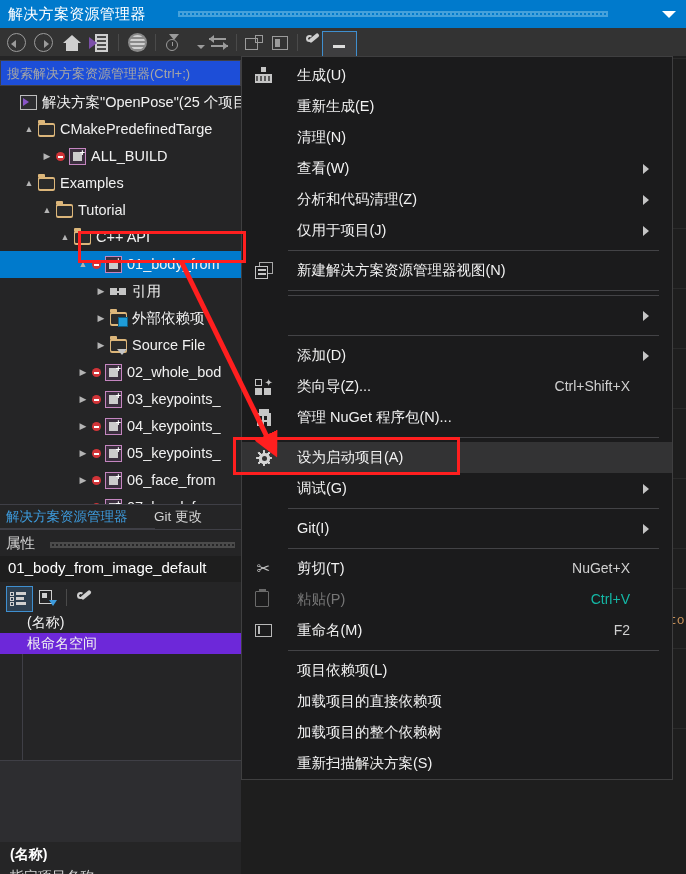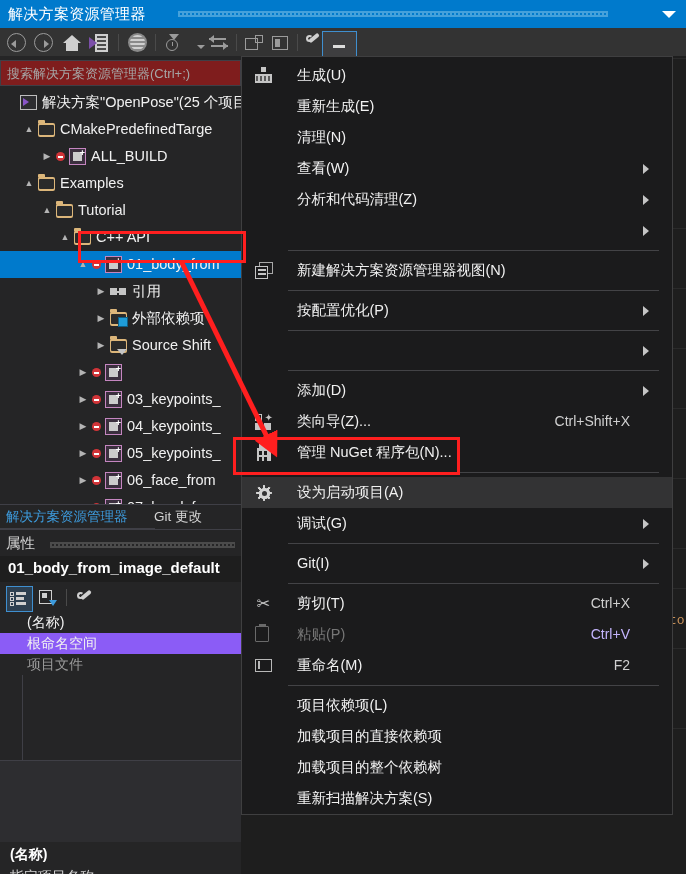--- a/index.html
+++ b/index.html
@@ -56,21 +56,21 @@
     color:#9b9b9b;
   }
   .tb-sep{position:absolute;top:6px;width:1px;height:17px;background:#4a4a4a;}
   #win-min-box{
     position:absolute;left:322px;top:31px;width:33px;height:24px;
     border:1px solid #3f8fd0;background:#3e3e40;
   }
   #win-min-box .minbar{position:absolute;left:10px;top:13px;width:12px;height:3px;background:#dcdcdc;}
   #se-search{
     position:absolute;left:0;top:60px;width:241px;height:26px;
-    background:#7f1d1d;border:1px solid #3f3f46;box-sizing:border-box;
+    background:#1d4ed8;border:1px solid #3f3f46;box-sizing:border-box;
   }
   #se-search input{
     width:100%;height:100%;background:transparent;border:0;outline:none;
     color:#cfcfcf;font-size:13px;font-family:"Liberation Sans",sans-serif;
     padding-left:6px;box-sizing:border-box;
   }
   #se-search input::placeholder{color:#a6a6a6;}
   #se-tree{
     position:absolute;left:0;top:89px;width:241px;height:415px;
     overflow:hidden;
@@ -161,21 +161,21 @@
     position:absolute;left:50px;top:12px;width:185px;height:6px;
     background-image:repeating-linear-gradient(to right,#4b4b4b 0 2px,transparent 2px 4px),
                      repeating-linear-gradient(to bottom,#4b4b4b 0 2px,transparent 2px 4px);
     background-size:4px 4px;
   }
   #prop-name{
     position:absolute;left:0;top:26px;width:241px;height:26px;
     background:#1e1e1e;border-bottom:1px solid #3f3f46;
   }
   #prop-name span{
-    position:absolute;left:8px;top:3px;font-size:15px;font-weight:bold;color:#ffffff;
+    position:absolute;left:8px;top:3px;font-size:15px;font-weight:normal;color:#ffffff;
     white-space:nowrap;
   }
   #prop-toolbar{
     position:absolute;left:0;top:52px;width:241px;height:30px;background:#252526;
   }
   .pt-btn{position:absolute;top:4px;width:25px;height:24px;}
   .pt-btn.sel{border:1px solid #3f8fd0;background:#2d3f50;}
   .pt-sep{position:absolute;left:66px;top:7px;width:1px;height:17px;background:#4a4a4a;}
   #prop-grid{
     position:absolute;left:0;top:82px;width:241px;height:148px;
@@ -188,21 +188,21 @@
   #prop-grid .cat{background:#252526;color:#dcdcdc;font-weight:bold;}
   #prop-grid .cat .gname{left:27px;color:#dcdcdc;}
   #prop-grid .cat .expander{
     position:absolute;left:8px;top:4px;width:11px;height:11px;
     border:1px solid #9a9a9a;box-sizing:border-box;
   }
   #prop-grid .cat .expander::after{
     content:"";position:absolute;left:2px;top:4px;width:5px;height:1px;background:#cfcfcf;
   }
   #prop-grid .r1{background:#252526;}
-  #prop-grid .r2{background:#8b5cf6;}
+  #prop-grid .r2{background:#6d28d9;}
   #prop-grid .r3{background:#252526;color:#9a9a9a;}
   #prop-grid .r4{background:#2d2d30;}
   #prop-grid .splitline{position:absolute;left:22px;top:0;width:1px;height:100%;background:#3f3f46;}
   #prop-blank{
     position:absolute;left:0;top:230px;width:241px;height:81px;
     background:#2d2d30;border-top:1px solid #3f3f46;border-bottom:1px solid #3f3f46;
   }
   #prop-desc{
     position:absolute;left:0;top:312px;width:241px;height:62px;background:#252526;
   }
@@ -215,21 +215,21 @@
     padding:3px 0 0 0;
   }
   .mi{
     position:relative;height:31px;line-height:31px;
     font-size:14.5px;color:#f1f1f1;white-space:nowrap;
   }
   .mi.hl{background:#333334;}
   .mi.disabled{color:#767676;}
   .mi .mtext{position:absolute;left:55px;top:0;}
   .mi .mkey{position:absolute;right:42px;top:0;font-size:14px;color:#d0d0d0;}
-  .mi.disabled .mkey{color:#c4b5fd;}
+  .mi.disabled .mkey{color:#14b8a6;}
   .mi .marrow{
     position:absolute;right:23px;top:11px;width:0;height:0;
     border-top:5px solid transparent;border-bottom:5px solid transparent;
     border-left:6px solid #c5c5c5;
   }
   .mi .micon{position:absolute;left:13px;top:7px;width:18px;height:18px;}
   .msep{height:1px;background:#434346;margin:4px 13px 4px 46px;}
   
   .g-build{position:relative;width:17px;height:16px;}
   .g-build .top{position:absolute;left:6px;top:0;width:5px;height:5px;background:#c5c5c5;}
@@ -495,31 +495,32 @@
       </div>
       <div class="lbl" style="left:132px">外部依赖项</div>
     </div>
     <div class="tr">
       <div class="tw" style="left:94px">▶</div>
       <div class="ico" style="left:110px">
         <div class="folder open">
           <div class="funnel"></div>
         </div>
       </div>
-      <div class="lbl" style="left:132px">Source Shift</div>
+      <div class="lbl" style="left:132px">Source File</div>
     </div>
     <div class="tr">
       <div class="tw" style="left:76px">▶</div>
       <div class="stopdot" style="left:92px"></div>
       <div class="ico" style="left:105px">
         <div class="proj">
           <div class="pp"></div>
           <div class="plus">+</div>
         </div>
       </div>
+      <div class="lbl" style="left:127px">02_whole_bod</div>
     </div>
     <div class="tr">
       <div class="tw" style="left:76px">▶</div>
       <div class="stopdot" style="left:92px"></div>
       <div class="ico" style="left:105px">
         <div class="proj">
           <div class="pp"></div>
           <div class="plus">+</div>
         </div>
       </div>
@@ -606,23 +607,20 @@
     </div>
   </div>
   <div id="prop-grid">
     <div class="splitline"></div>
       <div class="grow r1">
         <div class="gname">(名称)</div>
       </div>
       <div class="grow r2">
         <div class="gname">根命名空间</div>
       </div>
-      <div class="grow r3">
-        <div class="gname">项目文件</div>
-      </div>
     </div>
   <div id="prop-blank"></div>
   <div id="prop-desc">
     <div class="dtitle">(名称)</div>
     <div class="dbody">指定项目名称</div>
   </div>
 </div>
 
 <div id="ctx-menu">
     <div class="mi">
@@ -642,37 +640,34 @@
     </div>
     <div class="mi">
       <div class="mtext">查看(W)</div>
       <div class="marrow"></div>
     </div>
     <div class="mi">
       <div class="mtext">分析和代码清理(Z)</div>
       <div class="marrow"></div>
     </div>
     <div class="mi">
+      <div class="mtext">仅用于项目(J)</div>
       <div class="marrow"></div>
     </div>
     <div class="msep"></div>
     <div class="mi">
       <div class="micon">
         <div class="g-newview">
           <div class="b1"></div>
           <div class="b2"></div>
         </div>
       </div>
       <div class="mtext">新建解决方案资源管理器视图(N)</div>
     </div>
     <div class="msep"></div>
-    <div class="mi">
-      <div class="mtext">按配置优化(P)</div>
-      <div class="marrow"></div>
-    </div>
     <div class="msep"></div>
     <div class="mi">
       <div class="marrow"></div>
     </div>
     <div class="msep"></div>
     <div class="mi">
       <div class="mtext">添加(D)</div>
       <div class="marrow"></div>
     </div>
     <div class="mi">
@@ -713,21 +708,21 @@
     <div class="mi">
       <div class="mtext">Git(I)</div>
       <div class="marrow"></div>
     </div>
     <div class="msep"></div>
     <div class="mi">
       <div class="micon">
         <div class="g-cut">✂</div>
       </div>
       <div class="mtext">剪切(T)</div>
-      <div class="mkey">Ctrl+X</div>
+      <div class="mkey">NuGet+X</div>
     </div>
     <div class="mi disabled">
       <div class="micon">
         <div class="g-paste"></div>
       </div>
       <div class="mtext">粘贴(P)</div>
       <div class="mkey">Ctrl+V</div>
     </div>
     <div class="mi">
       <div class="micon">

